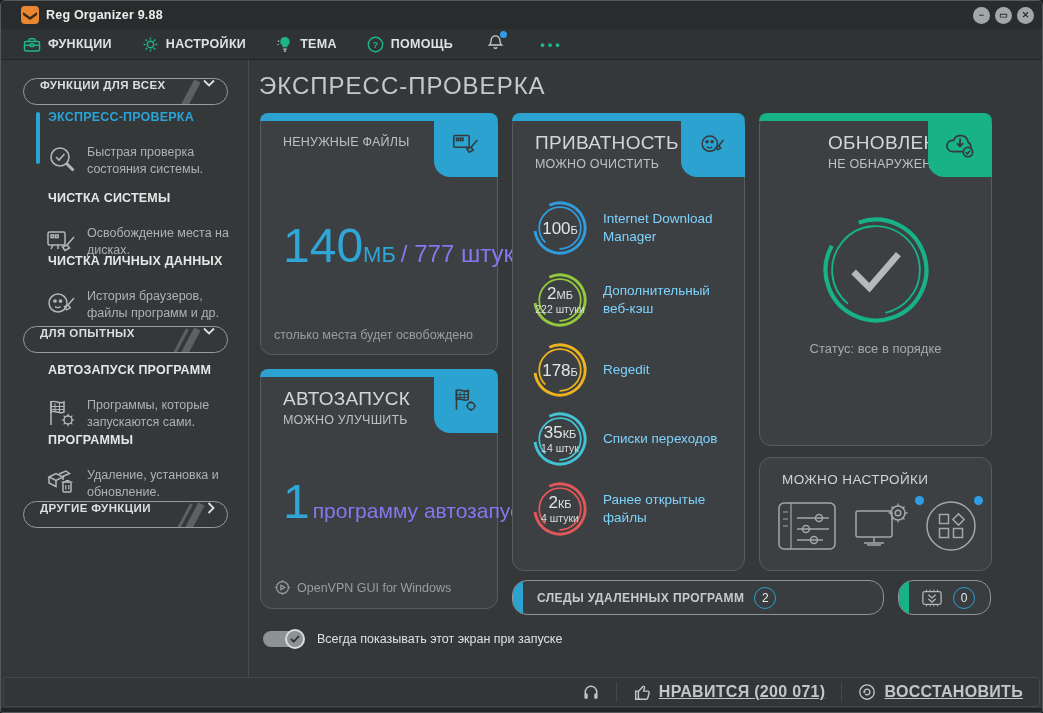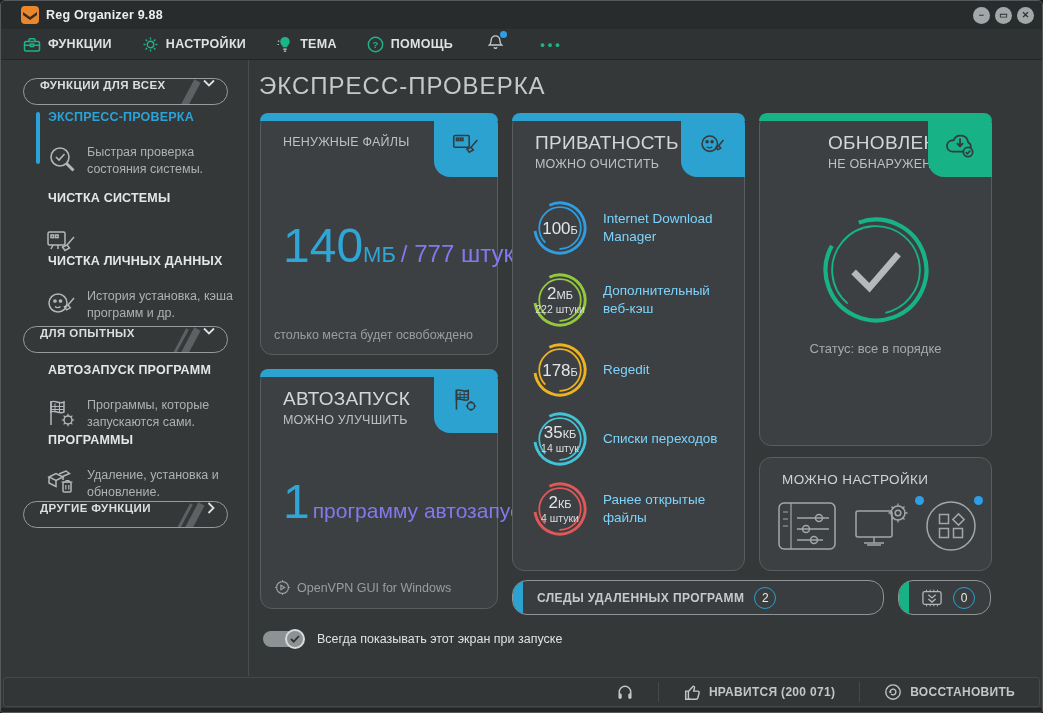--- a/index.html
+++ b/index.html
@@ -95,22 +95,22 @@
   .toggle-row { position:absolute; left:13px; top:570px; display:flex; align-items:center; }
   .toggle { position:relative; width:42px; height:18px; }
   .toggle-track { position:absolute; left:0; top:1px; width:38px; height:16px; border-radius:8px; background:#8d9294; }
   .toggle-knob { position:absolute; left:22px; top:-1px; width:20px; height:20px; border-radius:50%;
                  background:#8d9294; border:2px solid #d9dbdc; color:#2f3233; display:flex; align-items:center; justify-content:center; }
   .toggle-label { margin-left:12px; font-size:12.5px; color:#dfe1e2; }
 
   
   .statusbar { position:absolute; left:2px; right:2px; bottom:5px; height:30px; background:#333637;
                border:1px solid #454849; border-radius:3px; display:flex; align-items:center; justify-content:flex-end; }
-  .sb-item { display:flex; align-items:center; gap:8px; color:#c3c6c7; font-size:12px; font-weight:bold;
-             letter-spacing:.3px; padding:0 24px; height:20px; border-left:1px solid #46494a; }
+  .sb-item { display:flex; align-items:center; gap:8px; color:#c3c6c7; font-size:16px; font-weight:bold;
+             letter-spacing:.3px; padding:0 16px; height:20px; border-left:1px solid #46494a;text-decoration:underline; }
   .sb-item:first-child { border-left:none; }
   .bottom-strip { position:absolute; left:0; right:0; bottom:0; height:4px; background:#232526; }
   svg { overflow:visible; }
 </style>
 </head>
 <body>
 
 <div class="window">
 
   <div class="titlebar">
@@ -200,36 +200,37 @@
       <div class="si-row">
         <span class="si-icon">
           <svg width="33" height="33" viewBox="0 0 33 33" fill="none" stroke="currentColor" stroke-width="1.5">
             <rect x="2" y="7" width="17" height="13" rx="1.5"></rect>
               <rect x="5" y="10" width="2.6" height="2.6"></rect>
               <rect x="9.5" y="10" width="2.6" height="2.6"></rect>
             <path d="M28 12l-7 8M21 20l-4.5 2 2.5 3.5 4.5-2.5z"></path>
               <path d="M7 20l-2 4M12 20v4"></path>
           </svg>
         </span>
+        <span class="si-desc">Освобождение места на дисках.</span>
       </div>
     </div>
 
     <div class="si" style="top:194px">
       <div class="si-title">ЧИСТКА ЛИЧНЫХ ДАННЫХ</div>
       <div class="si-row">
         <span class="si-icon">
           <svg width="33" height="33" viewBox="0 0 33 33" fill="none" stroke="currentColor" stroke-width="1.5">
             <circle cx="12" cy="15" r="9"></circle>
               <circle cx="9" cy="13" r="1.1" fill="currentColor"></circle>
               <circle cx="14.5" cy="13" r="1.1" fill="currentColor"></circle>
             <path d="M9 18.5c1.5 1.4 4 1.4 5.5 0"></path>
               <path d="M28 10l-6 7M22 17l-3.5 1.8 2 3 3.8-2z"></path>
           </svg>
         </span>
-        <span class="si-desc">История установка, кэша программ и др.</span>
+        <span class="si-desc">История браузеров, файлы программ и др.</span>
       </div>
     </div>
 
     <div class="pill" style="top:266px">
       <span>ДЛЯ ОПЫТНЫХ</span>
       <span class="slashes">
           <span class="slash thin"></span>
           <span class="slash"></span>
         </span>
       <svg width="12" height="8" viewBox="0 0 12 8" fill="none" stroke="#dcdedf" stroke-width="1.8">

